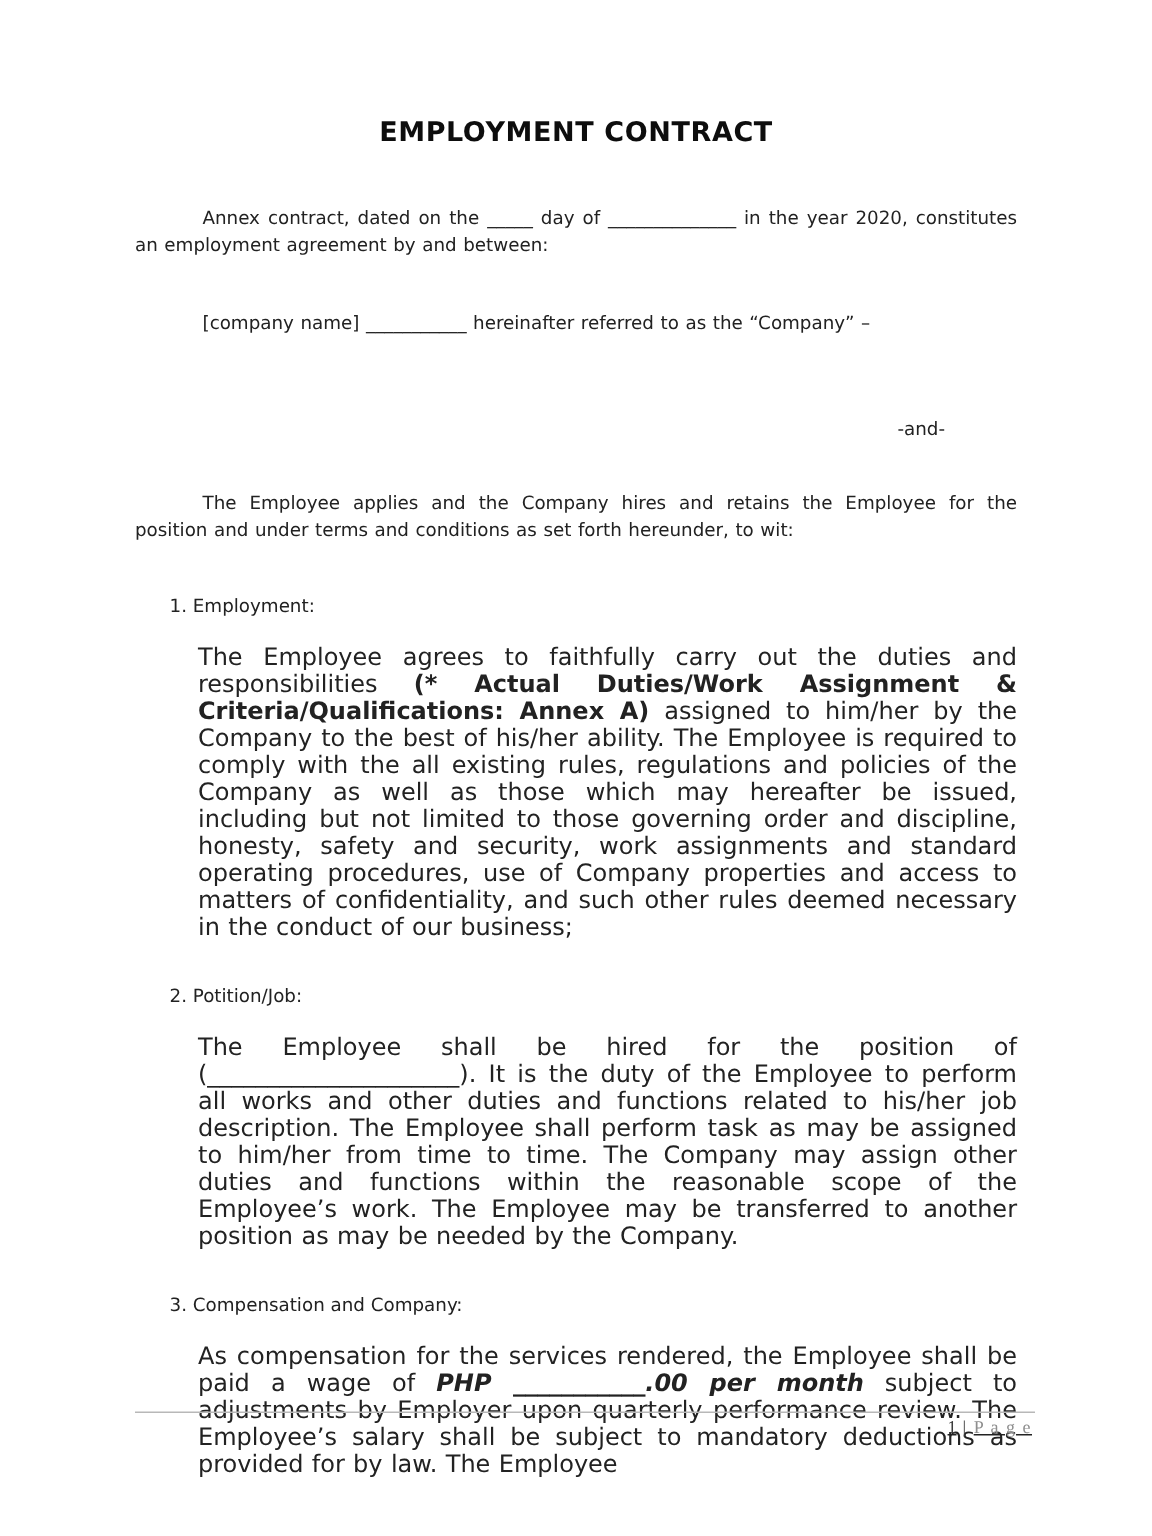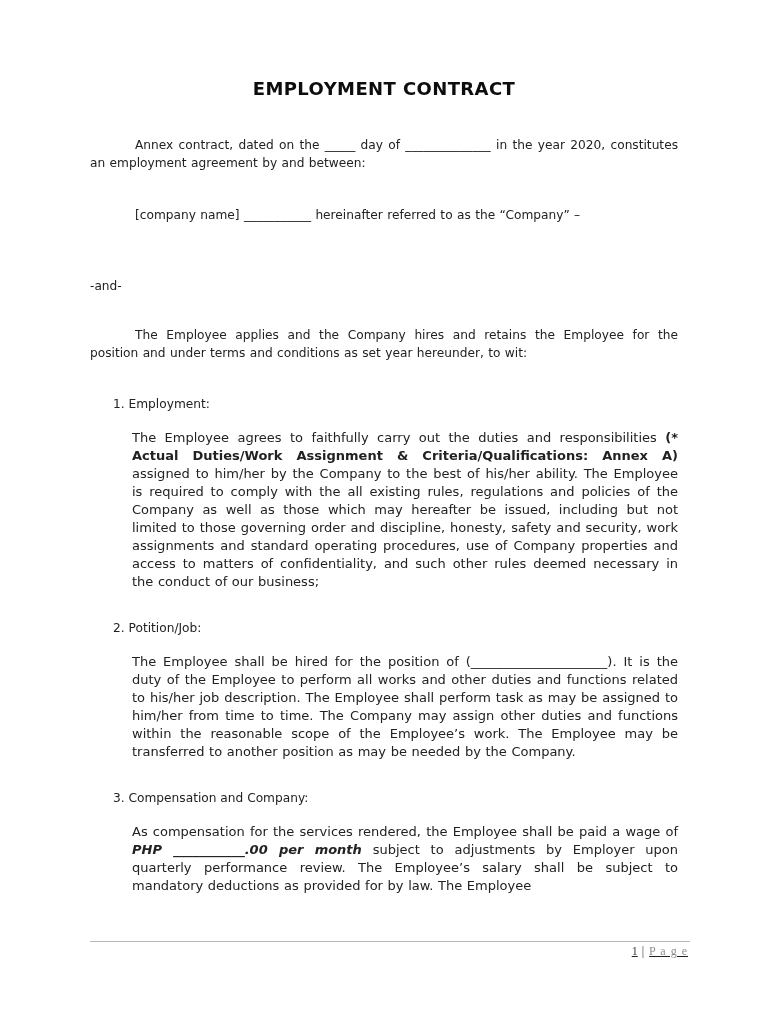--- a/index.html
+++ b/index.html
@@ -28,35 +28,35 @@
     color: #0d0d0d;
   }
   .para {
     margin: 0;
     font-size: 12.2px;
     line-height: 18px;
     word-spacing: 0.5px;
   }
   .justify  { text-align: justify; }
   .indent   { text-indent: 45px; }
-  .centered { text-align: left; padding-right: 48px; }
+  .centered { text-align: right; padding-right: 48px; }
   .mb-intro    { margin-bottom: 34px; }
   .mb-company  { margin-bottom: 53px; }
   .mb-and      { margin-bottom: 31px; }
   .mb-employee { margin-bottom: 34px; }
   .mb-applies  { margin-bottom: 33px; }
   .section { margin-bottom: 28px; }
   .section-heading {
     margin: 0 0 16px 23px;
     font-size: 12.2px;
     line-height: 18px;
   }
   .section-body {
     margin-left: 42px;
-    font-size: 13px;
+    font-size: 16px;
     line-height: 18px;
     text-align: justify;
     word-spacing: 0.5px;
   }
   .footer {
     position: absolute;
     left: 0; right: 0;
     top: 941px;
     text-decoration: underline;
   }
@@ -88,21 +88,21 @@
 
     <h1 class="doc-title">EMPLOYMENT CONTRACT</h1>
 
     <p class="para justify indent mb-intro"><span>Annex contract, dated on the _____ day of ______________ in the year 2020, constitutes an employment agreement by and between:</span></p>
 
     <p class="para indent mb-company"><span>[company name] ___________ hereinafter referred to as the “Company” –</span></p>
 
     <p class="para centered mb-and">-and-</p>
 
 
-    <p class="para justify indent mb-applies"><span>The Employee applies and the Company hires and retains the Employee for the position and under terms and conditions as set year hereunder, to wit:</span></p>
+    <p class="para justify indent mb-applies"><span>The Employee applies and the Company hires and retains the Employee for the position and under terms and conditions as set forth hereunder, to wit:</span></p>
 
     <div class="section">
       <p class="section-heading"><span>1.</span> <span>Employment:</span></p>
       <p class="section-body"><span>The Employee agrees to faithfully carry out the duties and responsibilities </span><span style="font-weight: 700;">(* Actual Duties/Work Assignment &amp; Criteria/Qualifications: Annex A)</span><span> assigned to him/her by the Company to the best of his/her ability. The Employee is required to comply with the all existing rules, regulations and policies of the Company as well as those which may hereafter be issued, including but not limited to those governing order and discipline, honesty, safety and security, work assignments and standard operating procedures, use of Company properties and access to matters of confidentiality, and such other rules deemed necessary in the conduct of our business;</span></p>
     </div>
 
     <div class="section">
       <p class="section-heading"><span>2.</span> <span>Potition/Job:</span></p>
       <p class="section-body"><span>The Employee shall be hired for the position of (_____________________). It is the duty of the Employee to perform all works and other duties and functions related to his/her job description. The Employee shall perform task as may be assigned to him/her from time to time. The Company may assign other duties and functions within the reasonable scope of the Employee’s work. The Employee may be transferred to another position as may be needed by the Company.</span></p>
     </div>

